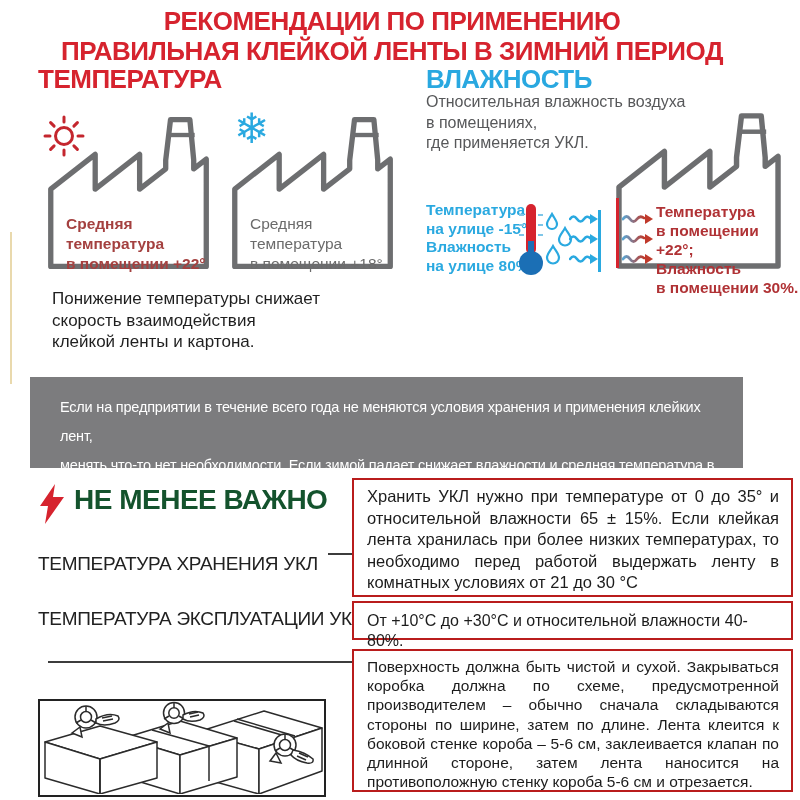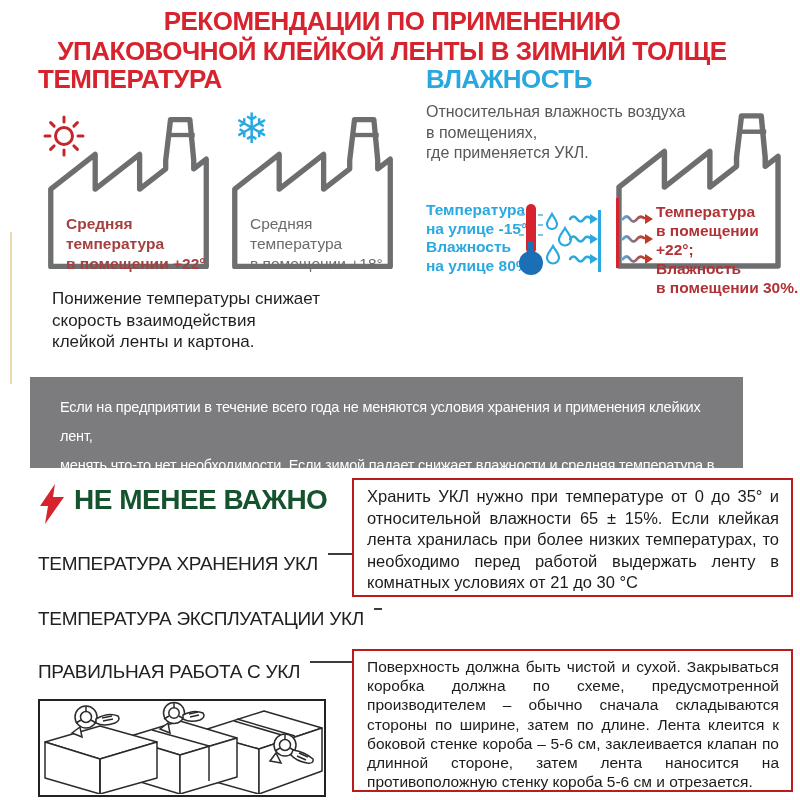--- a/index.html
+++ b/index.html
@@ -60,21 +60,21 @@
         <path d="M130,24 H156" fill="none" stroke="#6d6e70" stroke-width="4.5"></path>
       </g>
       <linearGradient id="warmgrad" x1="0" y1="0" x2="1" y2="0">
         <stop offset="0" stop-color="#5ba7d4"></stop>
           <stop offset="1" stop-color="#c0392b"></stop>
       </linearGradient>
     </defs>
   </svg>
 
   <div class="abs title-line" style="top:6px">РЕКОМЕНДАЦИИ ПО ПРИМЕНЕНИЮ</div>
-  <div class="abs title-line" style="top:36px">УПАКОВОЧНОЙ КЛЕЙКОЙ ЛЕНТЫ В ЗИМНИЙ ТОЛЩЕ</div>
+  <div class="abs title-line" style="top:36px">ПРАВИЛЬНАЯ КЛЕЙКОЙ ЛЕНТЫ В ЗИМНИЙ ПЕРИОД</div>
 
   <div class="abs col-heading red" style="left:38px;top:64px">ТЕМПЕРАТУРА</div>
   <div class="abs col-heading blue" style="left:426px;top:64px">ВЛАЖНОСТЬ</div>
 
   <div class="abs cream-line"></div>
 
   <div class="abs" style="left:42px;top:114px">
     <svg width="44" height="44" viewBox="0 0 44 44">
       <circle cx="22" cy="22" r="8.5" fill="none" stroke="#c4262e" stroke-width="3"></circle>
       <g stroke="#c4262e" stroke-width="3" stroke-linecap="round">
@@ -105,21 +105,21 @@
         <use href="#factory-shape"></use>
       </svg>
     <div class="factory-label lbl-cold pre">Средняя температура
 в помещении +18°</div>
   </div>
 
   <div class="abs body-note pre" style="left:40px;top:288px">Понижение температуры снижает
 скорость взаимодействия
 клейкой ленты и картона.</div>
 
-  <div class="abs gray-note pre" style="left:426px;top:102px">Относительная влажность воздуха
+  <div class="abs gray-note pre" style="left:426px;top:92px">Относительная влажность воздуха
 в помещениях,
 где применяется УКЛ.</div>
 
   <div class="abs out-text pre" style="left:426px;top:201px">Температура
 на улице -15°;
 Влажность
 на улице 80%.</div>
 
   <div class="abs" style="left:517px;top:201px">
     <svg width="28" height="76" viewBox="0 0 28 76">
@@ -210,26 +210,28 @@
 
   <div class="abs row-line" style="left:38px;top:553px">
     <span class="row-label">ТЕМПЕРАТУРА ХРАНЕНИЯ УКЛ</span>
     <div class="row-connector"></div>
   </div>
   <div class="abs row-line" style="left:38px;top:608px">
     <span class="row-label">ТЕМПЕРАТУРА ЭКСПЛУАТАЦИИ УКЛ</span>
     <div class="row-connector"></div>
   </div>
   <div class="abs row-line" style="left:38px;top:661px">
-    <span class="row-label">ПРАВИЛЬНАЯ РАБОТА С УКЛ</span>
     <div class="row-connector"></div>
   </div>
 
   <div class="abs info-box box1" style="top:478px;height:119px">
     <div class="box-text">Хранить УКЛ нужно при температуре от 0 до 35° и относительной влажности 65 ± 15%. Если клейкая лента хранилась при более низких температурах, то необходимо перед работой выдержать ленту в комнатных условиях от 21 до 30 °C</div>
+  </div>
+  <div class="abs info-box box2" style="top:601px;height:39px">
+    <div class="box-text">От +10°С до +30°С и относительной влажности 40-80%.</div>
   </div>
   <div class="abs info-box box3" style="top:649px;height:143px">
     <div class="box-text">Поверхность должна быть чистой и сухой. Закрываться коробка должна по схеме, предусмотренной производителем – обычно сначала складываются стороны по ширине, затем по длине. Лента клеится к боковой стенке короба – 5-6 см, заклеивается клапан по длинной стороне, затем лента наносится на противоположную стенку короба 5-6 см и отрезается.</div>
   </div>
 
   <div class="abs illus">
     <svg width="283" height="93" viewBox="0 0 283 93">
       <g fill="#ffffff" stroke="#2b2b2b" stroke-width="1.5" stroke-linejoin="round">
 
         <path d="M158,31 L224,10 L282,27 L219,48 Z"></path>

